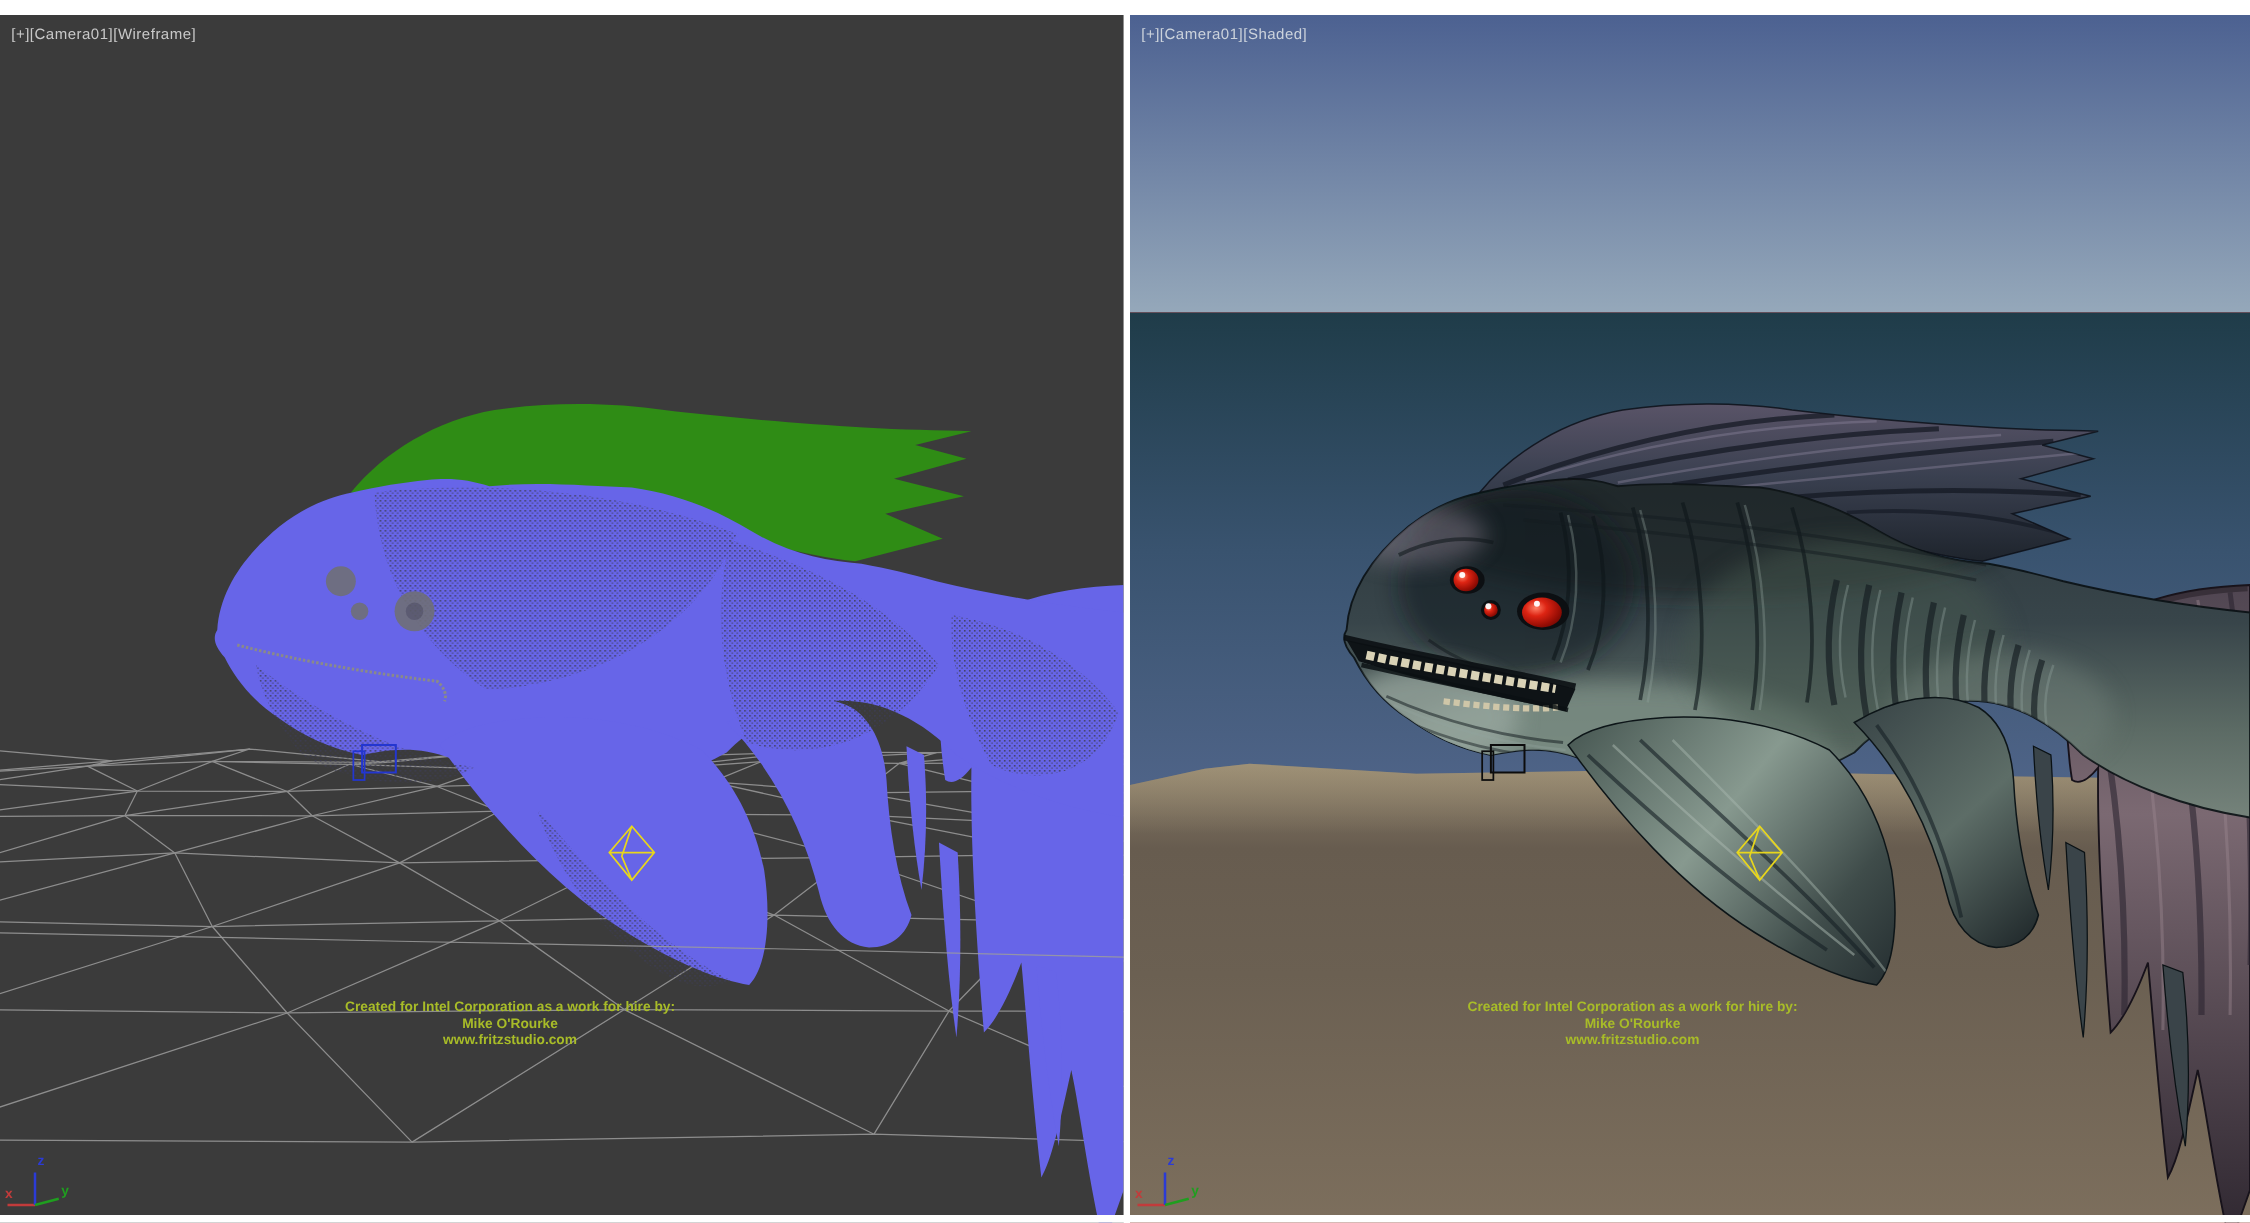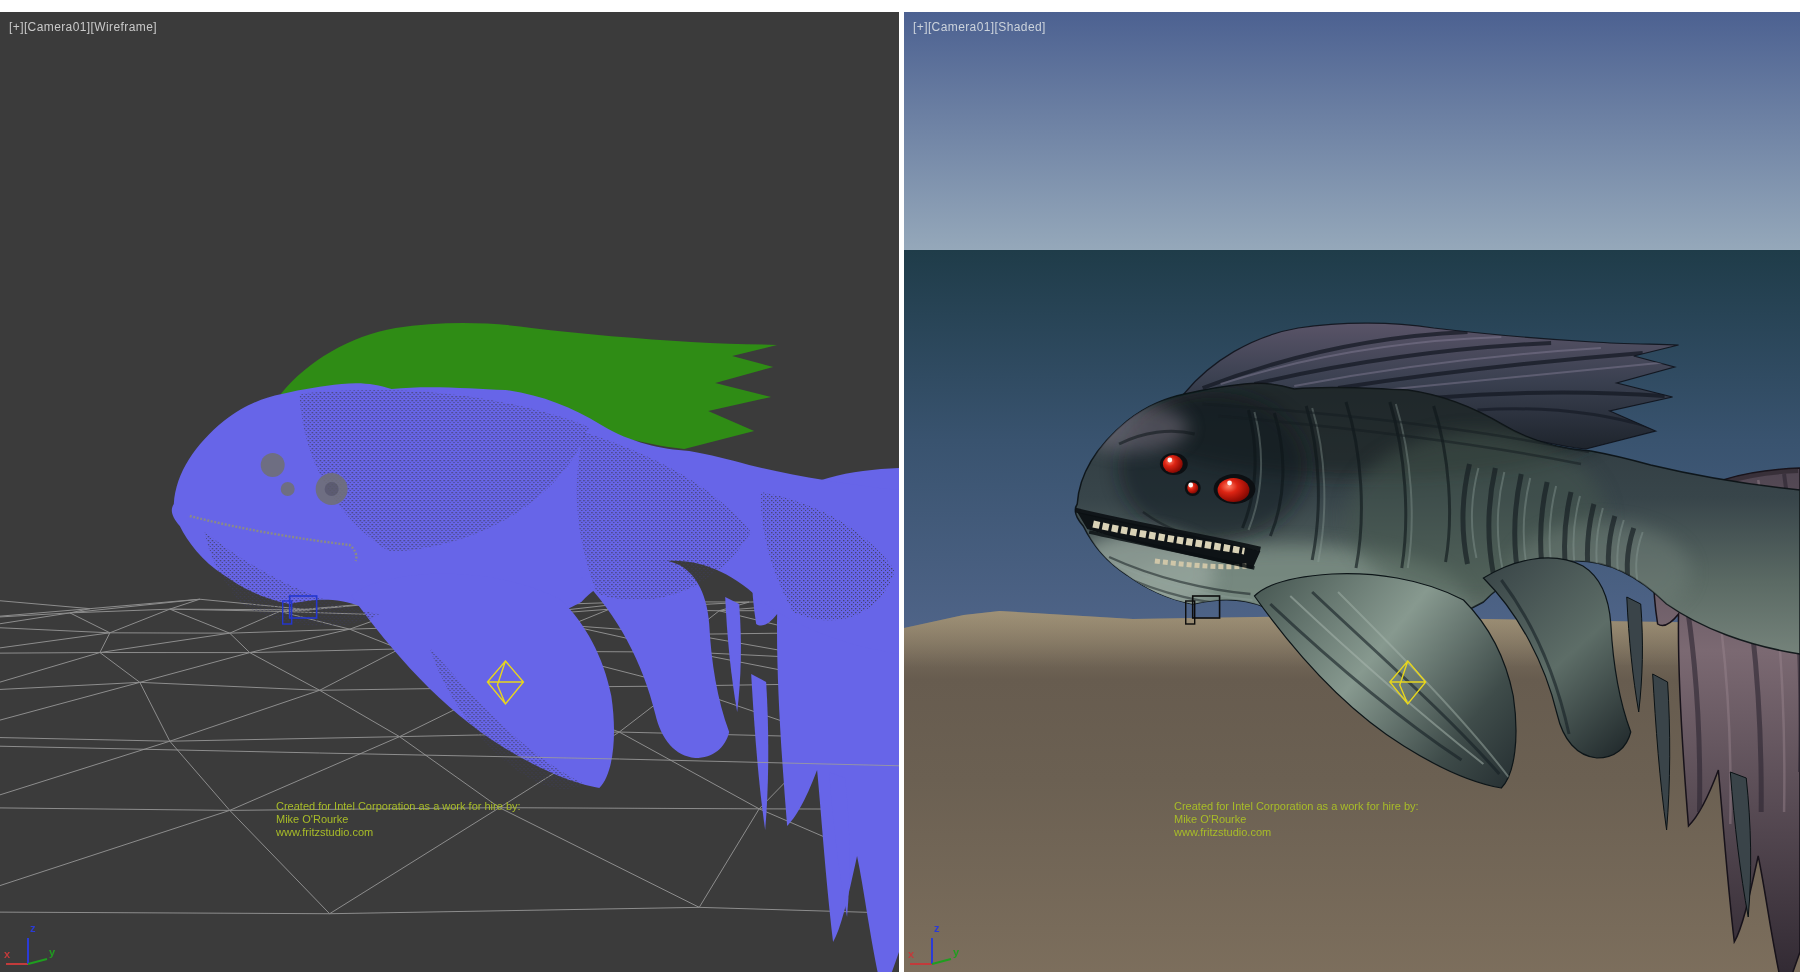--- a/index.html
+++ b/index.html
@@ -5,22 +5,22 @@
   html,body{margin:0;padding:0;background:#ffffff;}
   .stage{position:relative;width:1800px;height:978px;background:#ffffff;overflow:hidden;
          font-family:"Liberation Sans",sans-serif;}
   .viewport{position:absolute;top:12px;height:972px;overflow:hidden;}
   #vp-left{left:0;width:899px;background:#3b3b3b;}
   #vp-right{left:904px;width:896px;background:#b91c1c;}
   .vp-canvas{position:absolute;left:0;top:0;width:100%;height:100%;display:block;}
   .vp-label{position:absolute;top:8px;left:9px;font-size:12px;letter-spacing:.4px;
             color:#c9c9c9;user-select:none;cursor:pointer;white-space:pre;}
   #vp-right .vp-label{color:#ccd3dc;}
-  .credit{position:absolute;font-weight:normal;font-size:11px;line-height:13px;
-          color:#a8bc28;white-space:pre;}
+  .credit{position:absolute;font-weight:bold;font-size:11px;line-height:13px;
+          color:#a8bc28;white-space:pre;text-align:center;}
   #credit-left{left:276px;top:788px;}
   #credit-right{left:270px;top:788px;}
   .gizmo{position:absolute;left:2px;top:908px;width:70px;height:60px;}
   .gizmo text{font-family:"Liberation Sans",sans-serif;font-weight:bold;font-size:11px;}
   .divider{position:absolute;left:899px;top:0;width:5px;height:972px;background:#ffffff;cursor:col-resize;}
   .bottom-strip{position:absolute;left:0;top:972px;width:1800px;height:6px;background:#ffffff;}
 </style>
 </head>
 <body>
 

